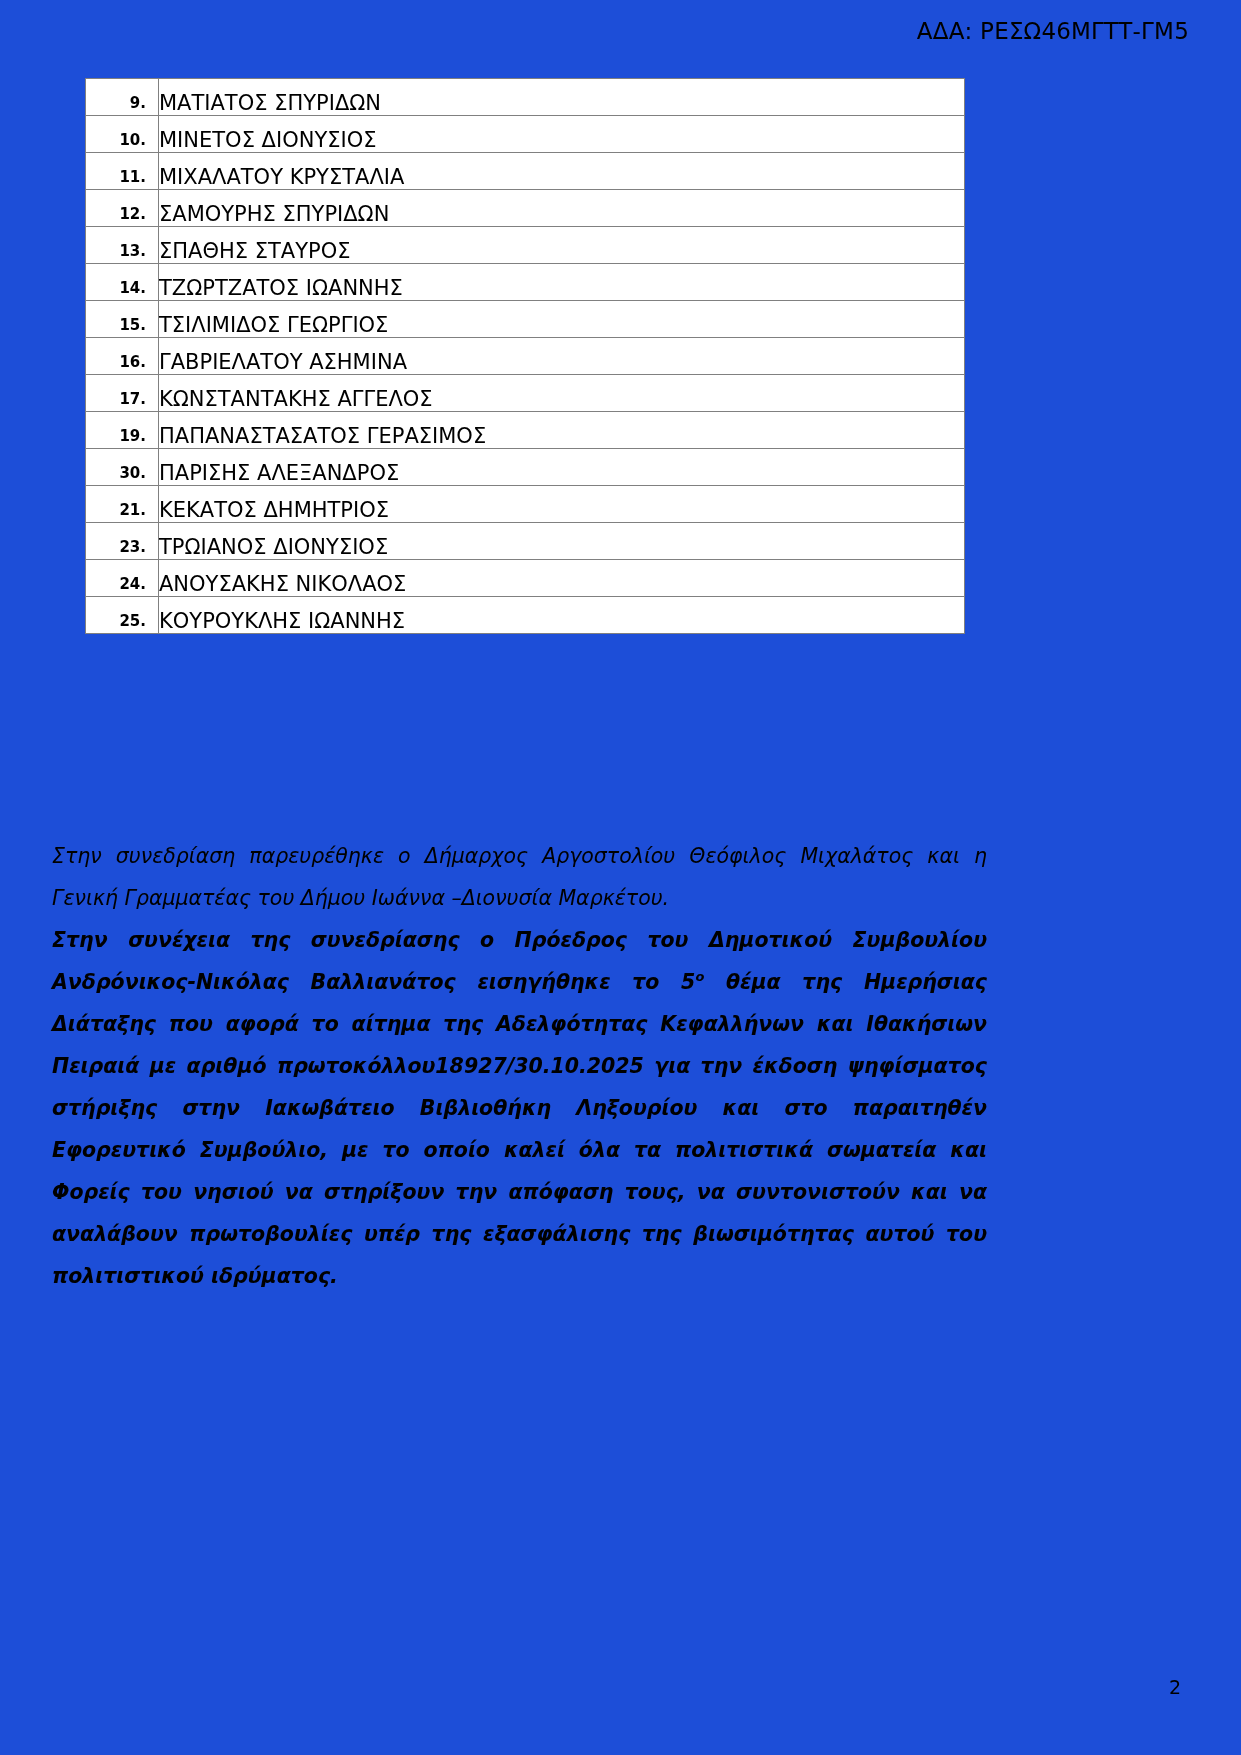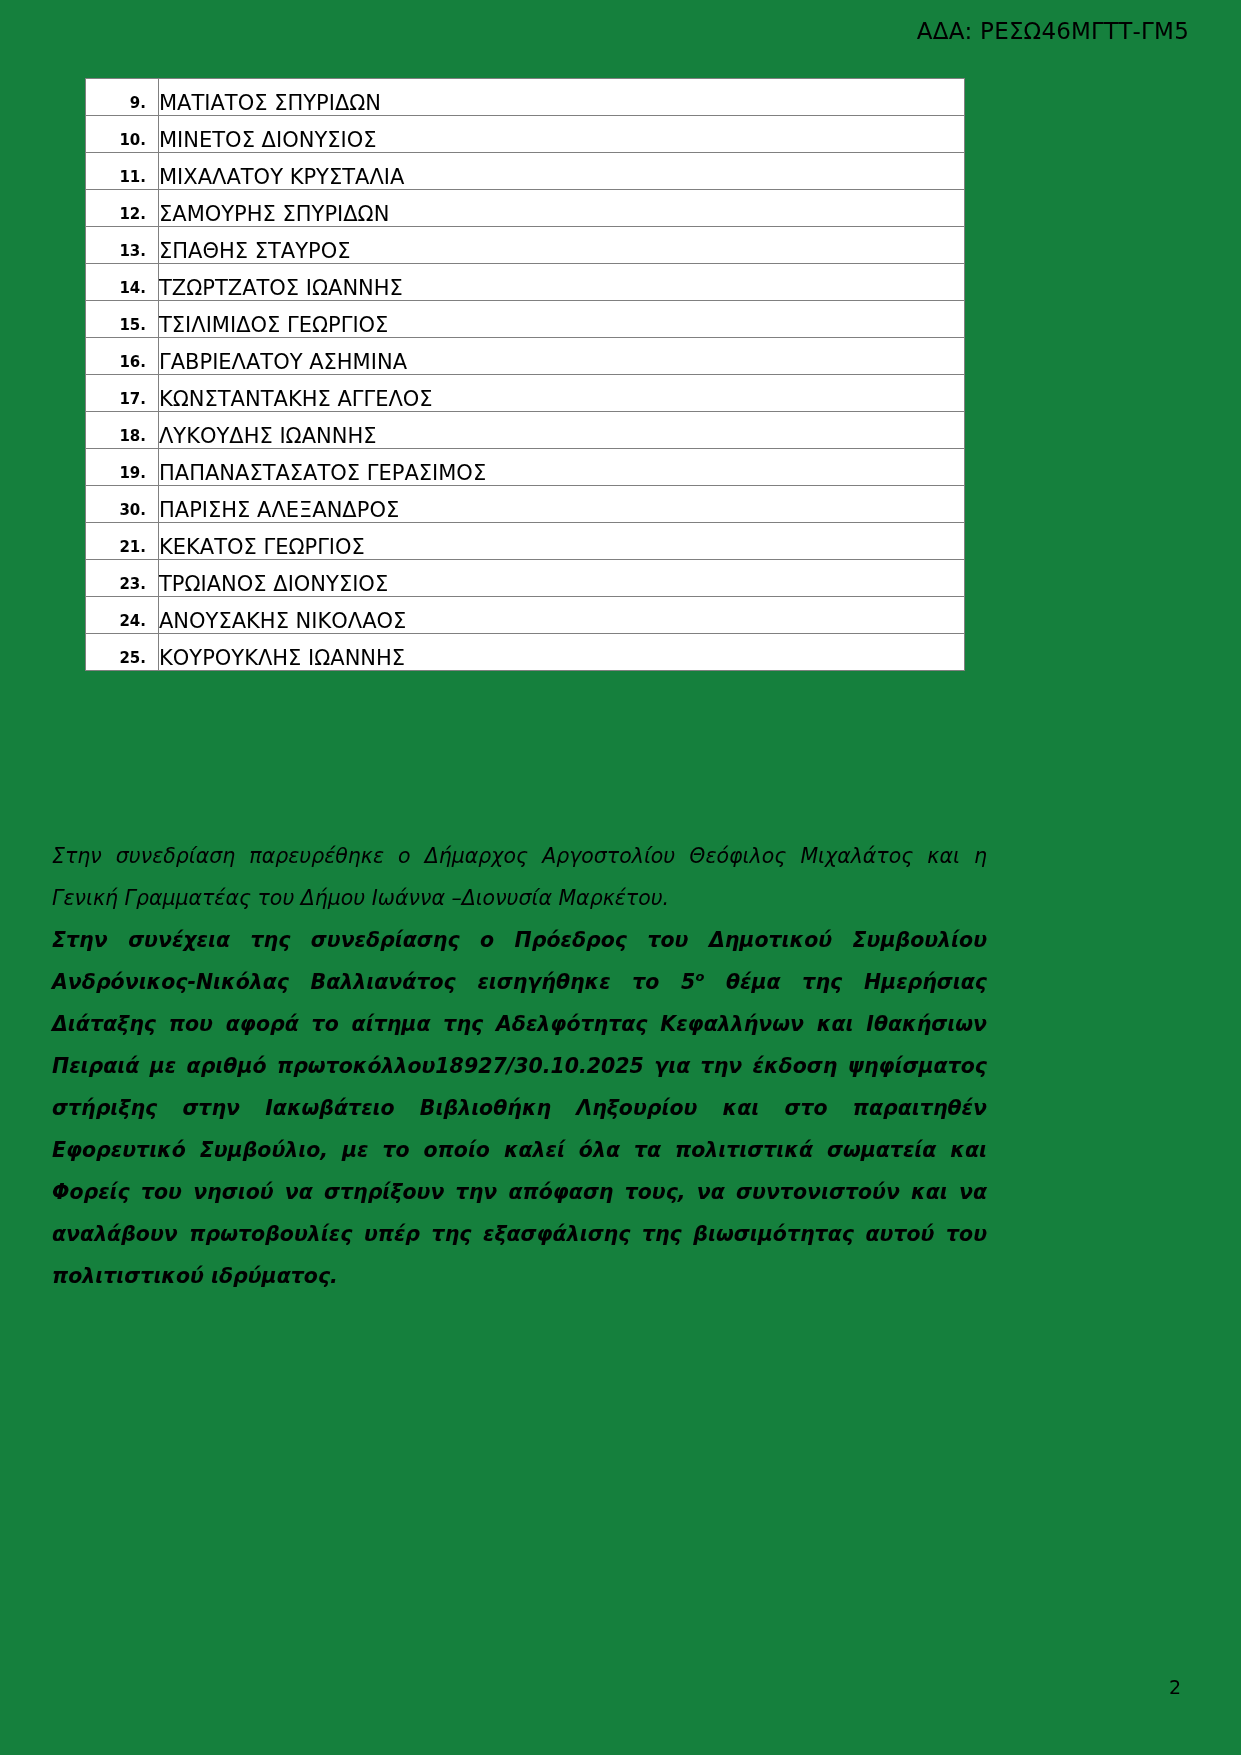--- a/index.html
+++ b/index.html
@@ -9,21 +9,21 @@
     background: #ffffff;
   }
   body {
     font-family: "DejaVu Sans", sans-serif;
     color: #000000;
   }
   .page {
     position: relative;
     width: 1241px;
     height: 1755px;
-    background: #15803d;
+    background: #1d4ed8;
     box-sizing: border-box;
     overflow: hidden;
   }
   .ada-header {
     position: absolute;
     top: 18px;
     right: 52px;
     font-family: "DejaVu Sans", sans-serif;
     font-size: 23px;
     letter-spacing: 0.2px;
@@ -204,29 +204,20 @@
         <td class="col-num">
           <span class="cell-num">17.</span>
         </td>
         <td class="cell-name">
           <span class="name-row">ΚΩΝΣΤΑΝΤΑΚΗΣ ΑΓΓΕΛΟΣ</span>
           <span class="status-text status-absent-m">ΑΠΩΝ</span>
         </td>
       </tr>
       <tr>
         <td class="col-num">
-          <span class="cell-num">18.</span>
-        </td>
-        <td class="cell-name">
-          <span class="name-row">ΛΥΚΟΥΔΗΣ ΙΩΑΝΝΗΣ</span>
-          <span class="status-text status-absent-m"></span>
-        </td>
-      </tr>
-      <tr>
-        <td class="col-num">
           <span class="cell-num">19.</span>
         </td>
         <td class="cell-name">
           <span class="name-row">ΠΑΠΑΝΑΣΤΑΣΑΤΟΣ ΓΕΡΑΣΙΜΟΣ</span>
           <span class="status-text status-absent-m"></span>
         </td>
       </tr>
       <tr>
         <td class="col-num">
           <span class="cell-num">30.</span>
@@ -234,21 +225,21 @@
         <td class="cell-name">
           <span class="name-row">ΠΑΡΙΣΗΣ ΑΛΕΞΑΝΔΡΟΣ</span>
           <span class="status-text status-absent-m2">ΑΠΩΝ</span>
         </td>
       </tr>
       <tr>
         <td class="col-num">
           <span class="cell-num">21.</span>
         </td>
         <td class="cell-name">
-          <span class="name-row">ΚΕΚΑΤΟΣ ΓΕΩΡΓΙΟΣ</span>
+          <span class="name-row">ΚΕΚΑΤΟΣ ΔΗΜΗΤΡΙΟΣ</span>
           <span class="status-text status-absent-m"></span>
         </td>
       </tr>
       <tr>
         <td class="col-num">
           <span class="cell-num">23.</span>
         </td>
         <td class="cell-name">
           <span class="name-row">ΤΡΩΙΑΝΟΣ ΔΙΟΝΥΣΙΟΣ</span>
           <span class="status-text status-absent-m"></span>

